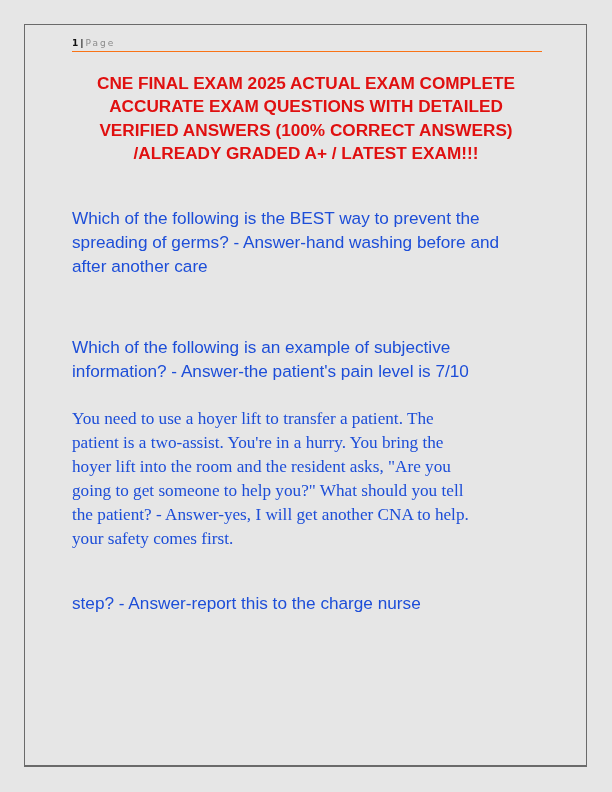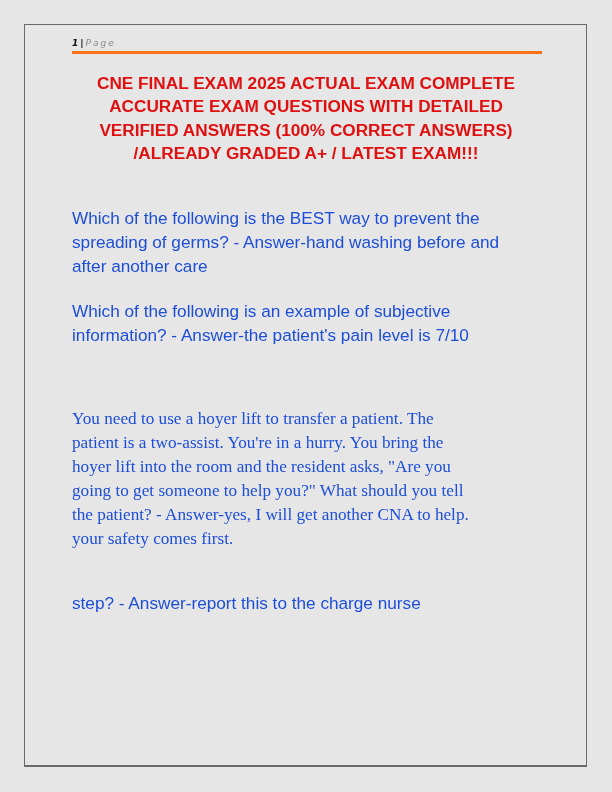--- a/index.html
+++ b/index.html
@@ -26,22 +26,21 @@
     }
     .page-header {
       position: absolute;
       left: 72px;
       top: 37px;
       width: 470px;
       height: 14px;
       font-family: "DejaVu Sans", sans-serif;
       font-size: 9px;
       line-height: 12px;
-      border-bottom: 3px solid #f97316;
-      font-style: italic;
+      border-bottom: 1px solid #f97316;
     }
     .page-header .num {
       font-weight: bold;
       color: #111;
     }
     .page-header .sep {
       font-weight: bold;
       color: #111;
       margin: 0 2px 0 2px;
     }
@@ -62,21 +61,21 @@
     }
     .qa {
       position: absolute;
       left: 72px;
       width: 470px;
       color: #1d4ed8;
       font-size: 17.2px;
       line-height: 23.9px;
     }
     .qa-1 { top: 207px; }
-    .qa-2 { top: 300px; }
+    .qa-2 { top: 336px; }
     .qa-3 { top: 407px; font-family: Liberation Serif, serif; }
     .qa-4 { top: 592px; }
   </style>
 </head>
 <body>
 
 <div class="page-border"></div>
 
 <div class="page-header">
   <span class="num">1</span><span class="sep">|</span><span class="label">Page</span>

